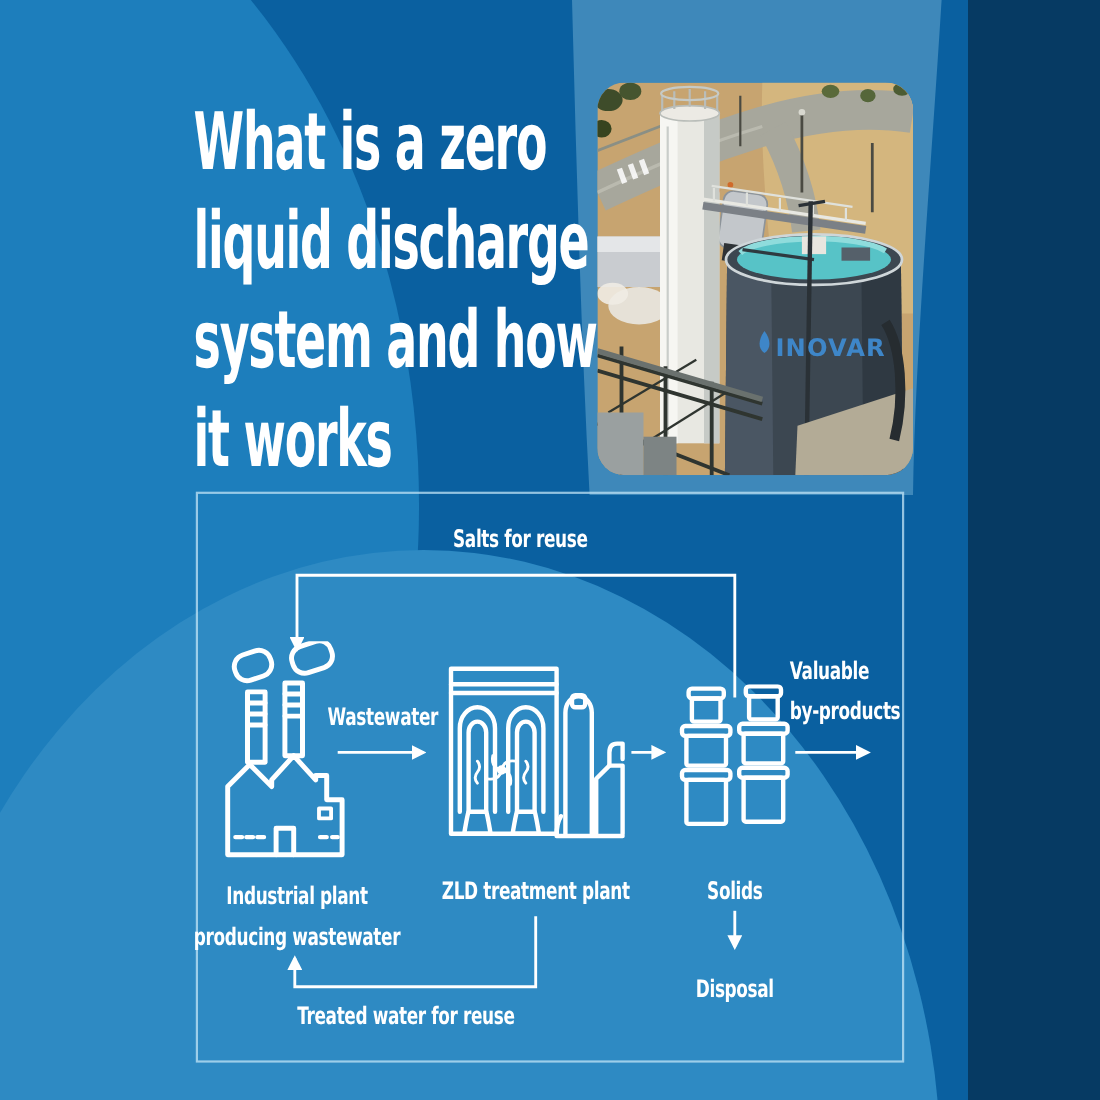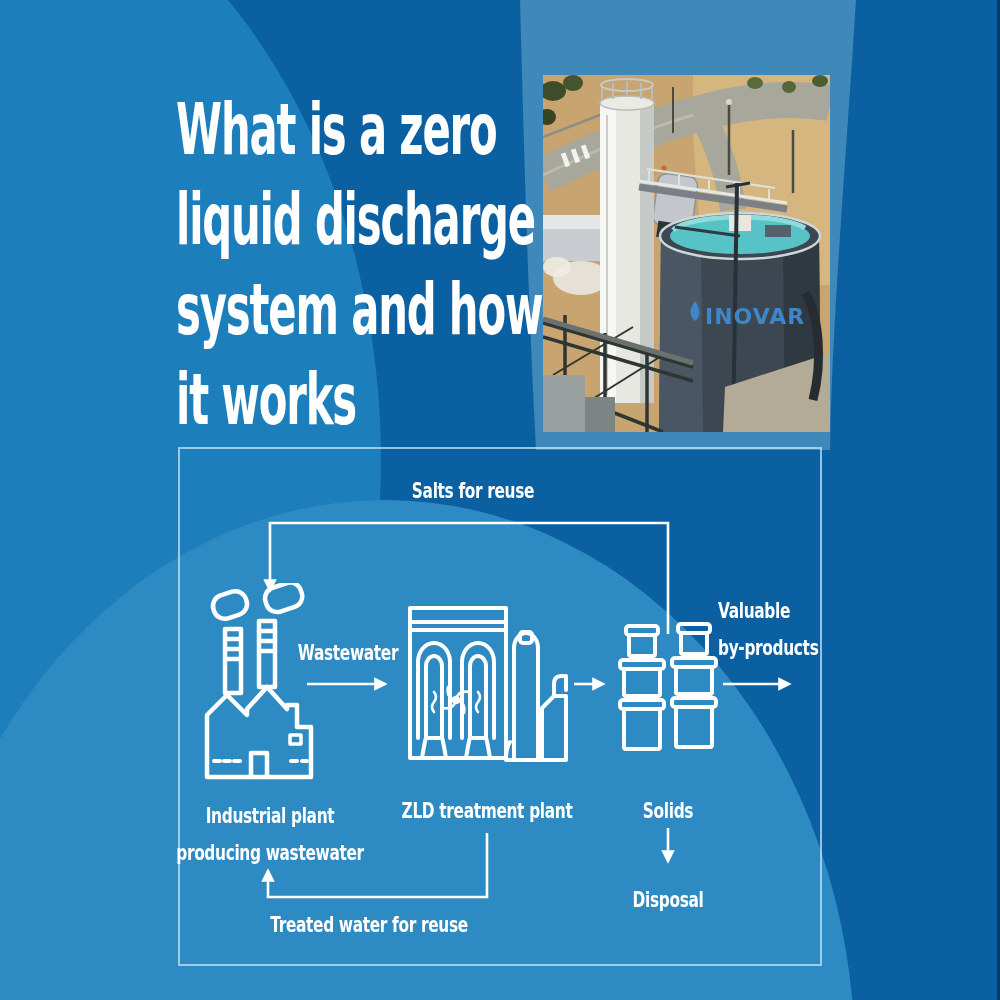--- a/index.html
+++ b/index.html
@@ -1,30 +1,30 @@
 <!DOCTYPE html>
 <html><head>
 <meta charset="utf-8">
 <style>
   html,body{margin:0;padding:0;background:#063a63;}
   .canvas{
-    position:relative;width:997px;height:1000px;overflow:hidden;
+    position:relative;width:880px;height:1000px;overflow:hidden;
     font-family:"DejaVu Sans","Liberation Sans",sans-serif;
     color:#ffffff;
   }
   .bg{position:absolute;inset:0;width:1000px;height:1000px;}
   
   .title{
     position:absolute;left:176px;top:84px;width:640px;
     font-size:72px;font-weight:bold;line-height:90px;letter-spacing:-2px;
     transform:scaleX(0.58);transform-origin:left top;
     color:#fff;white-space:nowrap;
   }
   
-  .photo{position:absolute;left:543px;top:75px;width:287px;height:357px;overflow:hidden;}
+  .photo{position:absolute;left:543px;top:75px;width:287px;height:357px;overflow:hidden;border-radius:25px;}
   .photo svg{display:block;}
   
   .diagram-box{
     position:absolute;left:178px;top:447px;width:644px;height:519px;
     border:2px solid rgba(195,228,245,0.75);box-sizing:border-box;
   }
   .connectors{position:absolute;inset:0;width:1000px;height:1000px;pointer-events:none;}
   .icon{position:absolute;}
   .lbl{
     position:absolute;font-weight:bold;font-size:22px;line-height:28px;

